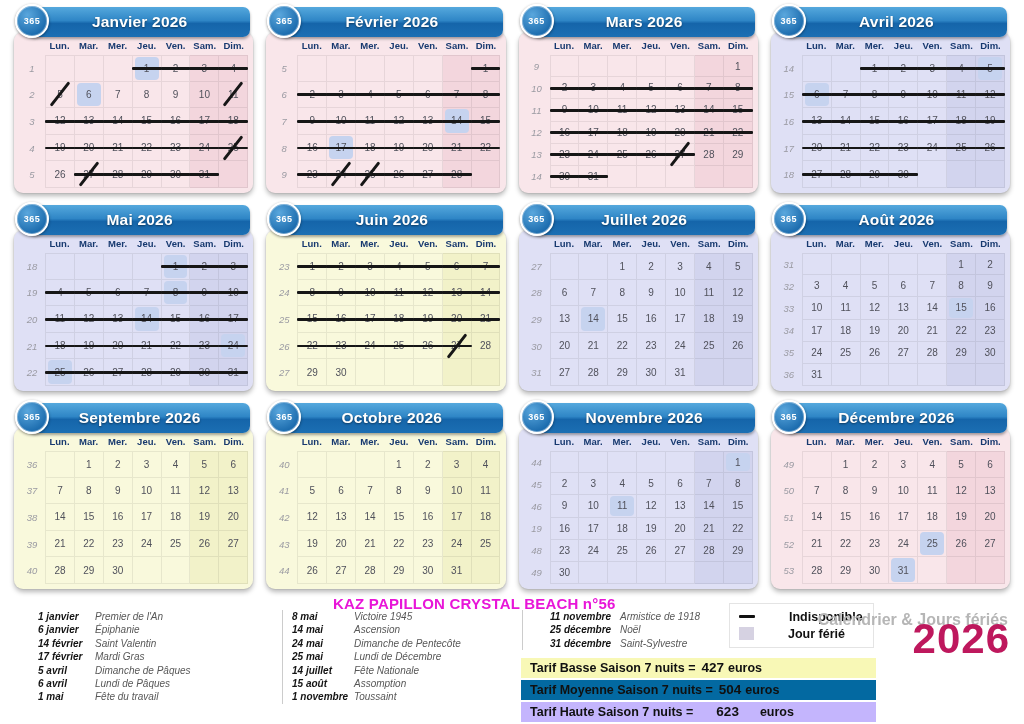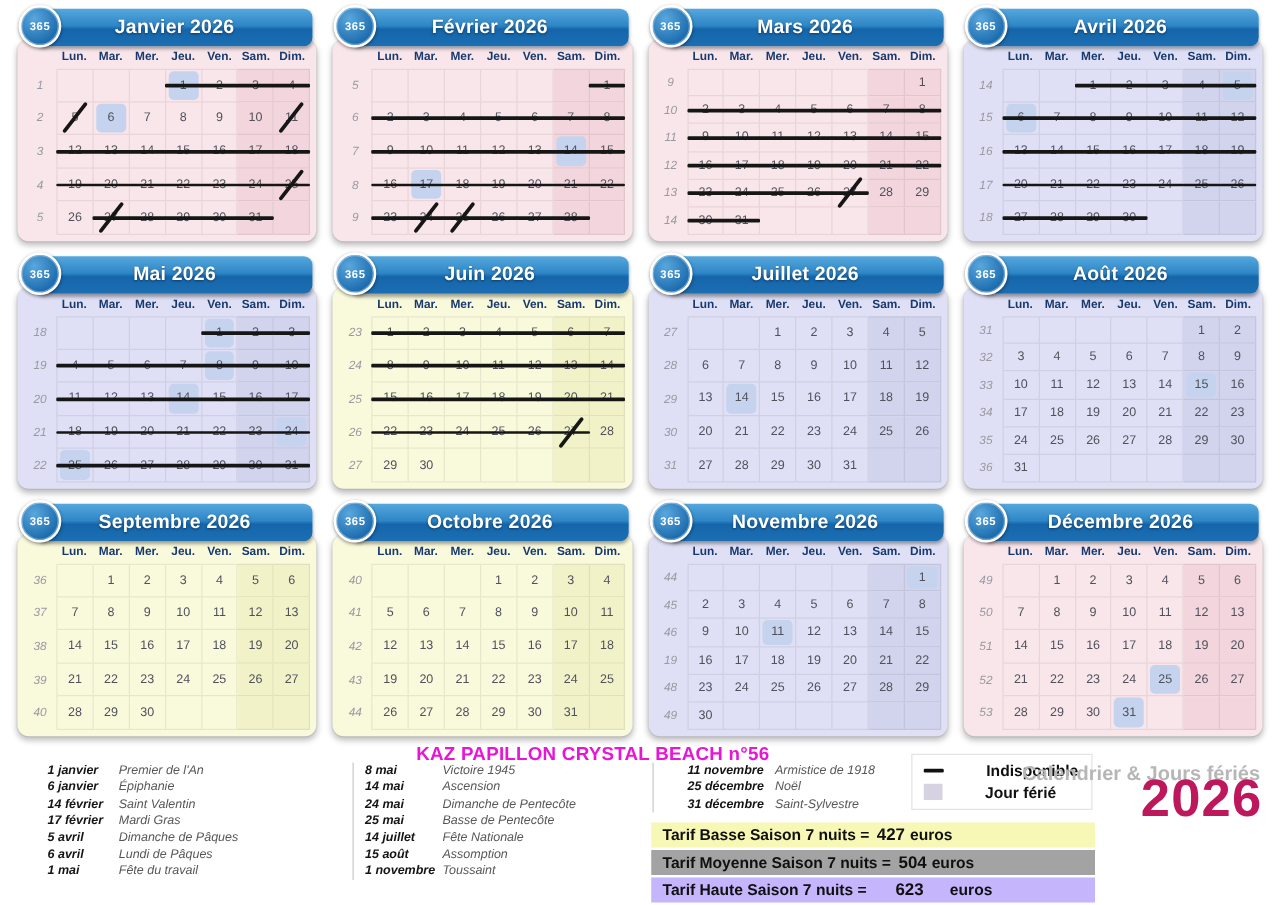--- a/index.html
+++ b/index.html
@@ -2036,21 +2036,21 @@
     <div class="hrow">
       <span class="hdate">14 mai</span>
       <span class="hlabel">Ascension</span>
     </div>
     <div class="hrow">
       <span class="hdate">24 mai</span>
       <span class="hlabel">Dimanche de Pentecôte</span>
     </div>
     <div class="hrow">
       <span class="hdate">25 mai</span>
-      <span class="hlabel">Basse de Pentecôte</span>
+      <span class="hlabel">Lundi de Décembre</span>
     </div>
     <div class="hrow">
       <span class="hdate">14 juillet</span>
       <span class="hlabel">Fête Nationale</span>
     </div>
     <div class="hrow">
       <span class="hdate">15 août</span>
       <span class="hlabel">Assomption</span>
     </div>
     <div class="hrow">
@@ -2086,21 +2086,21 @@
 
 <div id="cal-caption">Calendrier &amp; Jours fériés</div>
 <div id="year">2026</div>
 
 <div id="tarifs">
     <div class="trow" style="background: rgb(248, 248, 182);">
       <span class="tlabel">Tarif Basse Saison 7 nuits =</span>
       <span class="tval">427</span>
       <span class="tunit">euros</span>
     </div>
-    <div class="trow" style="background: #a3a3a3;">
+    <div class="trow" style="background: #0369a1;">
       <span class="tlabel">Tarif Moyenne Saison 7 nuits =</span>
       <span class="tval">504</span>
       <span class="tunit">euros</span>
     </div>
     <div class="trow" style="background: #c4b5fd; gap: 17px;">
       <span class="tlabel">Tarif Haute Saison 7 nuits =</span>
       <span class="tval">623</span>
       <span class="tunit">euros</span>
     </div>
   </div>

